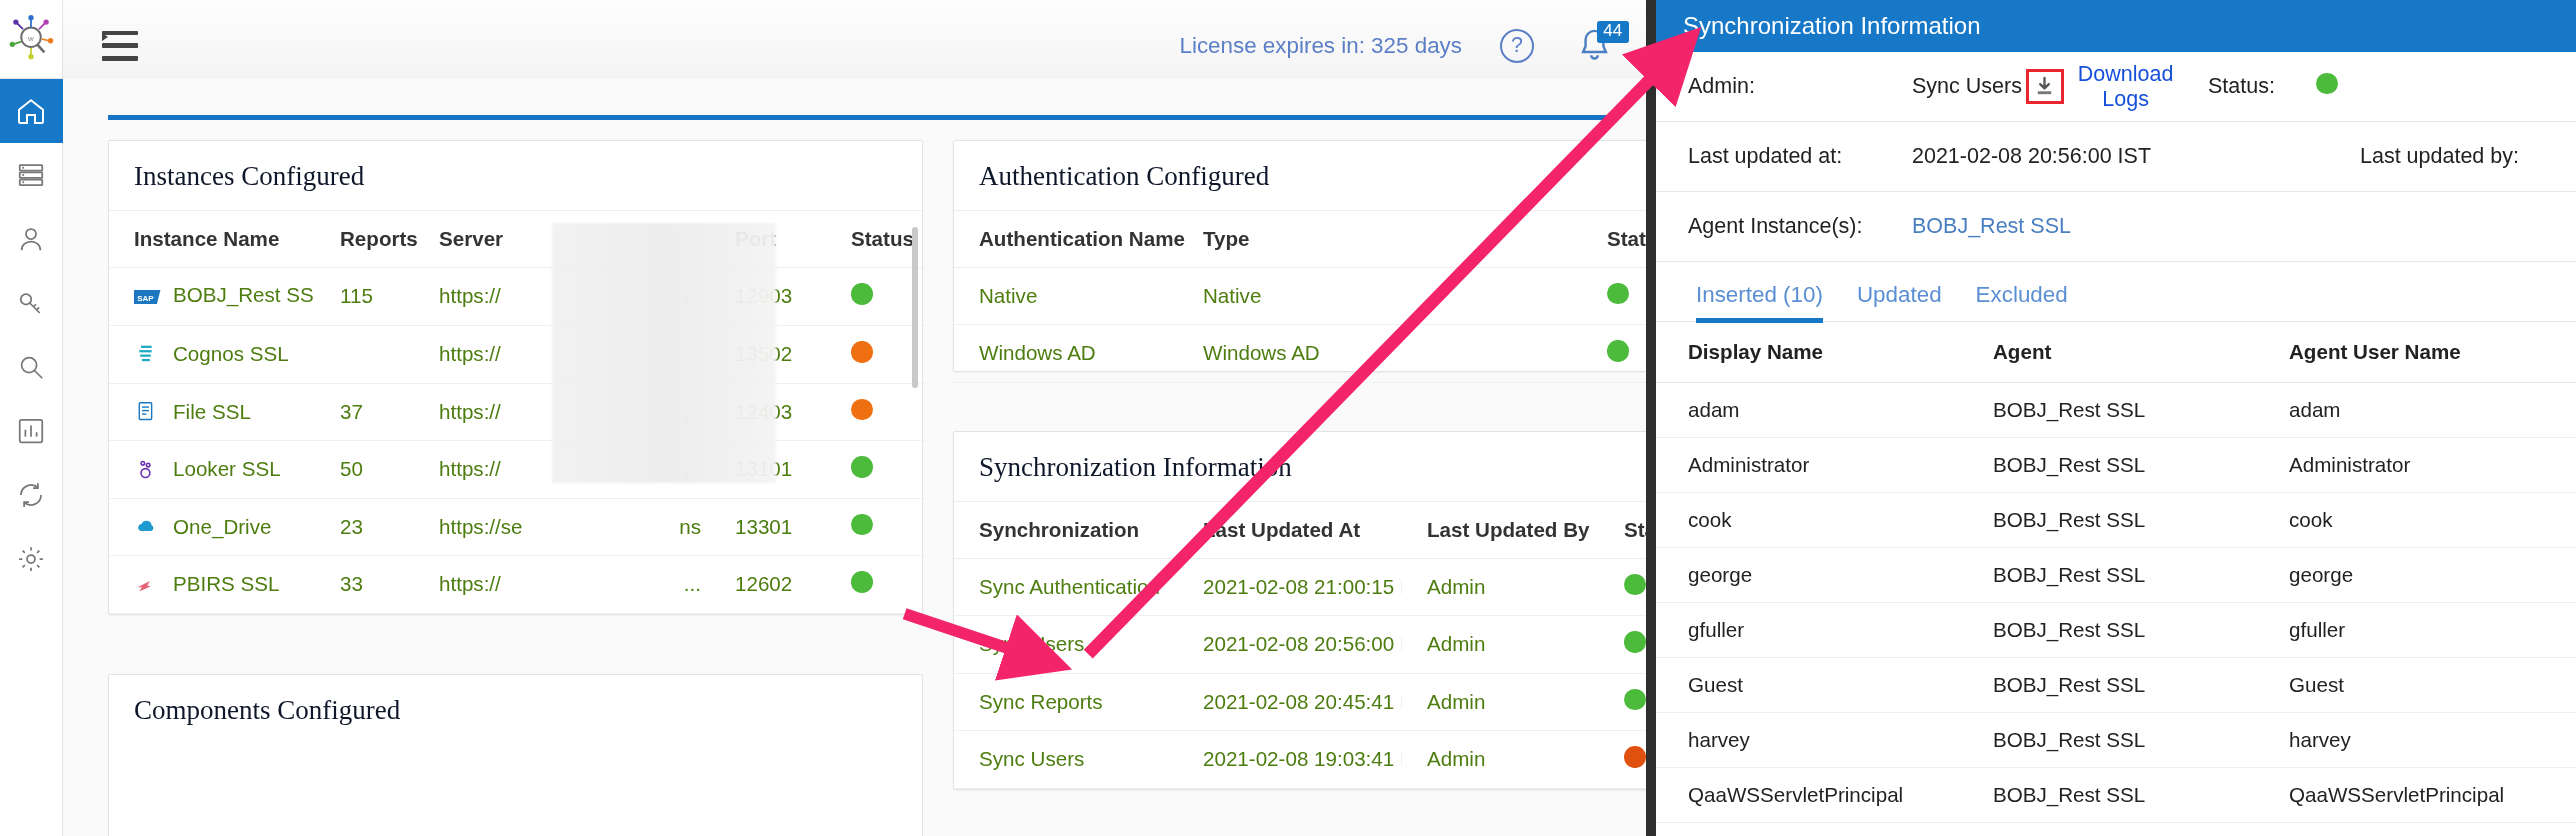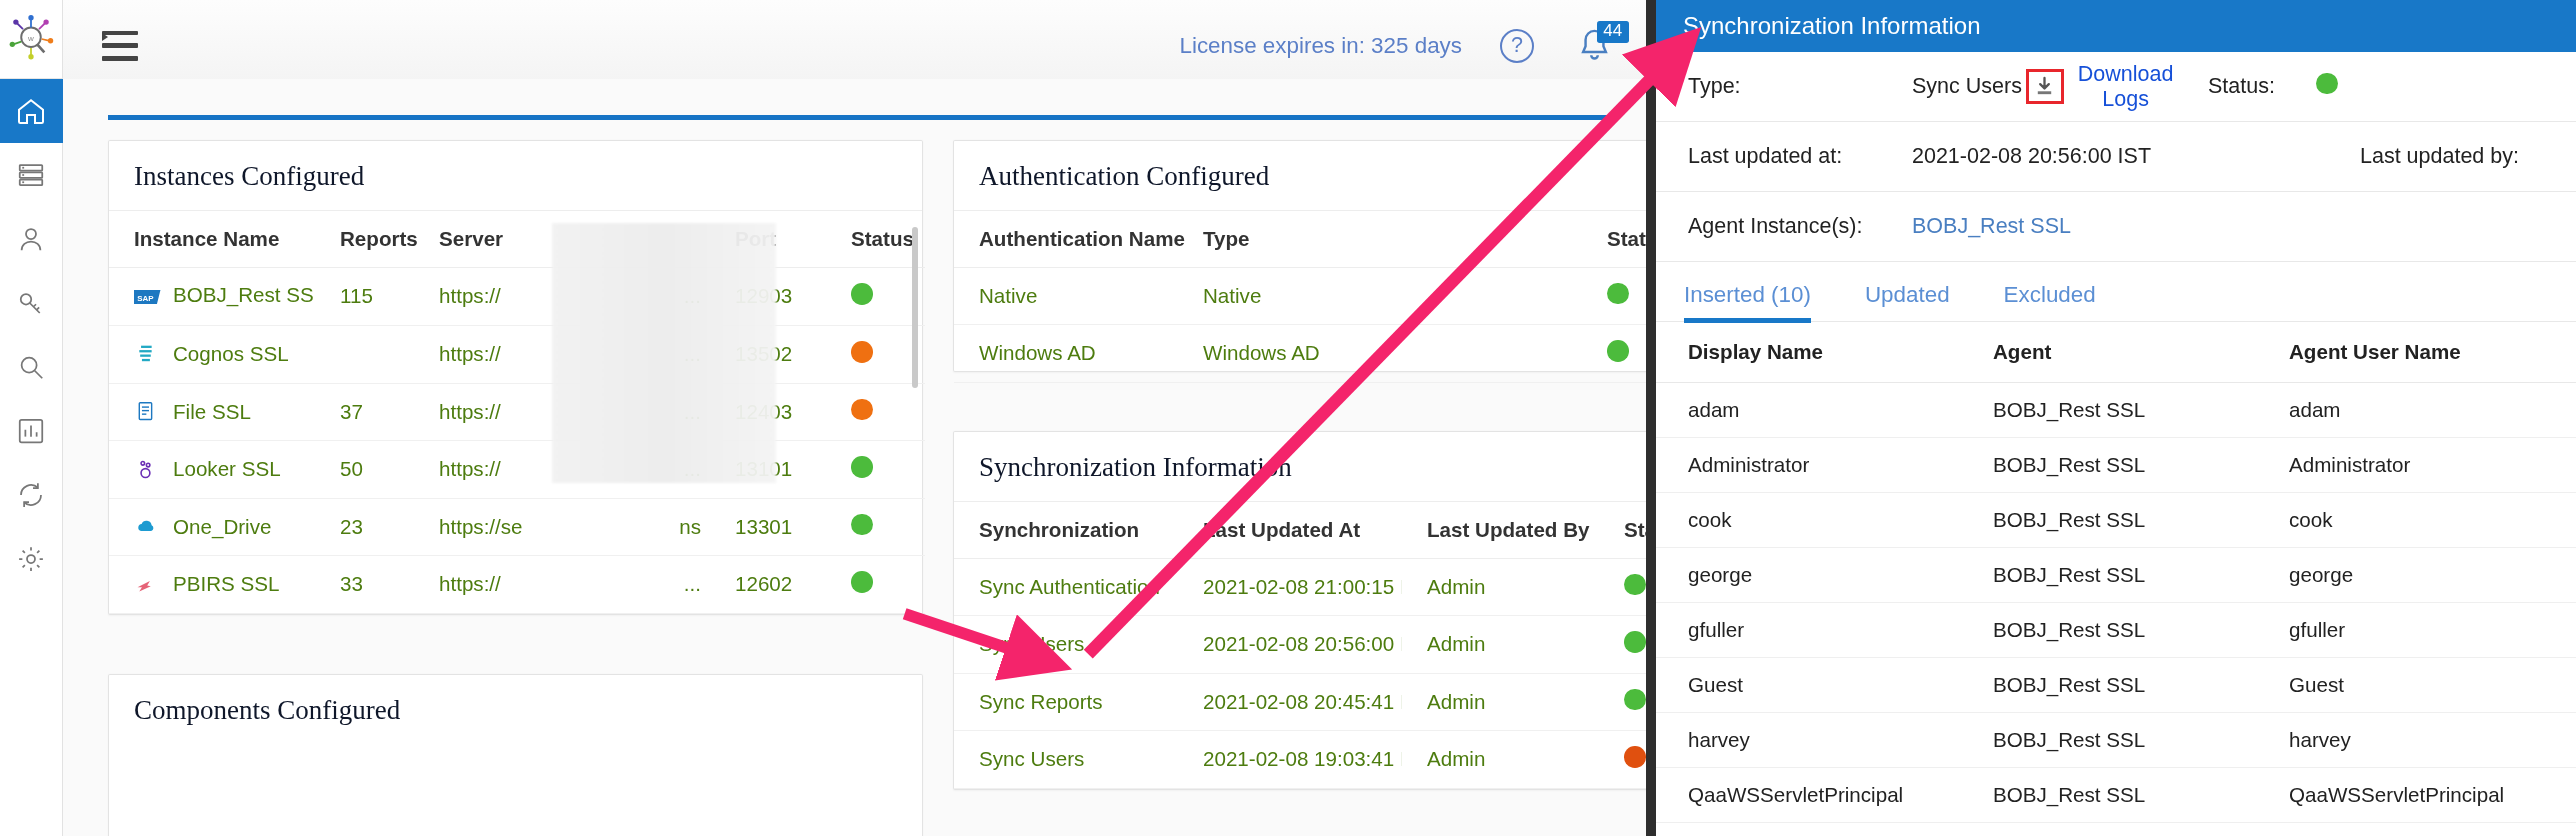--- a/index.html
+++ b/index.html
@@ -127,21 +127,21 @@
   .rp-label{ width: 224px; flex:none; }
   .rp-value{ width: 296px; flex:none; display:flex; align-items:center; }
   .rp-label2{ width: 260px; flex:none; }
   .dl-box{
     border:3.6px solid #e8262c; padding:2.7px 4.5px; margin-left:3.6px; display:flex;
     align-items:center; justify-content:center; cursor:pointer;
   }
   .dl-link{ color:#1650d8; margin-left:14.3px; line-height:1.12; text-align:center;
     font-size:21.5px; cursor:pointer; }
 
-  .tabs{ display:flex; padding: 20px 0 0 28px; gap:54px; border-bottom:0.9px solid #e8e8e8; }
+  .tabs{ display:flex; padding: 20px 0 0 40px; gap:34px; border-bottom:0.9px solid #e8e8e8; }
   .tab{ font-size:22.4px; color:#5b8fd4; padding-bottom:12.5px; cursor:pointer; position:relative; }
   .tab.active{ }
   .tab.active:after{
     content:""; position:absolute; left:0; right:0; bottom:-2.7px; height:5.4px; background:#1878c8;
   }
   table.rp-grid{ width:100%; border-collapse:collapse; table-layout:fixed; }
   table.rp-grid th{
     text-align:left; font-size:20.6px; font-weight:bold; color:#222;
     padding:18px 9px 18px 32px; border-bottom:0.9px solid #e8e8e8;
   }
@@ -466,21 +466,21 @@
           </div>
         </div>
       </div>
     </div>
   </div>
 
   <div id="right-panel">
     <div class="rp-header">Synchronization Information</div>
 
     <div class="rp-row">
-      <div class="rp-label">Type:</div>
+      <div class="rp-label">Admin:</div>
       <div class="rp-value">
         <span>Sync Users</span>
         <span class="dl-box">
           <svg width="23" height="23" viewBox="0 0 24 24">
             <path d="M12 3v10M12 14l-4.5-4.5M12 14l4.5-4.5" fill="none" stroke="#555" stroke-width="2.4" stroke-linecap="round"></path>
             <rect x="5" y="17" width="14" height="3" fill="#777"></rect>
           </svg>
         </span>
         <span class="dl-link">
           <span>Download</span><br>

